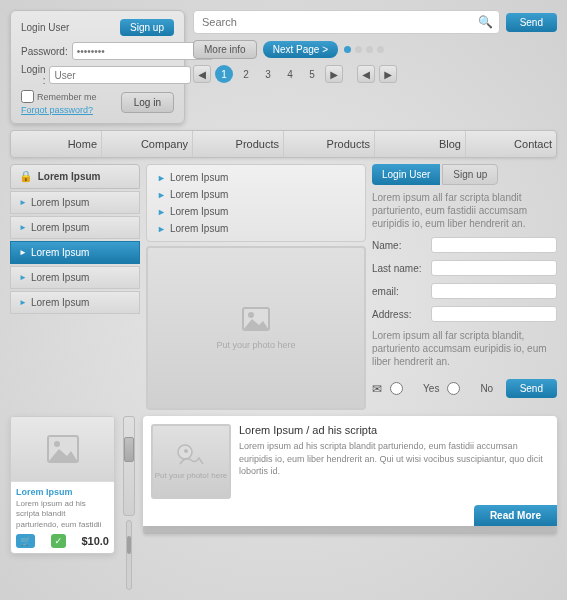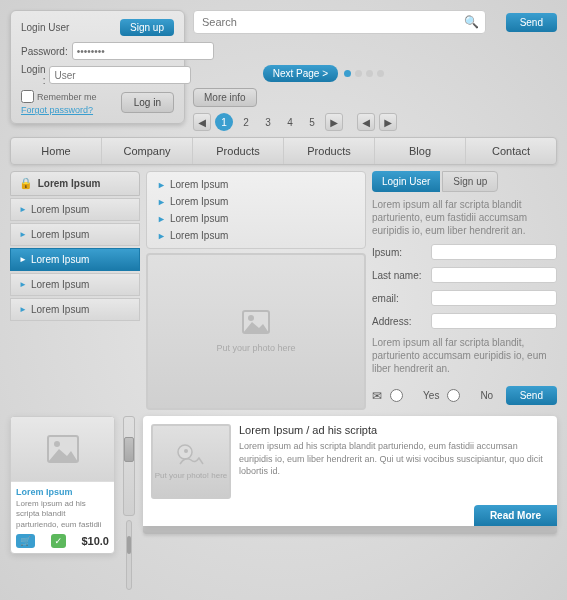--- a/index.html
+++ b/index.html
@@ -111,21 +111,21 @@
     }
     
     .search-panel {
       flex: 1;
       display: flex;
       flex-direction: column;
       gap: 6px;
     }
     .search-row {
       display: flex;
-      gap: 20px;
+      gap: 6px;
       align-items: center;
     }
     .search-input-wrap {
       flex: 1;
       position: relative;
     }
     .search-input {
       width: 100%;
       height: 24px;
       border: 1px solid #ccc;
@@ -158,21 +158,20 @@
       gap: 6px;
     }
     .btn-moreinfo {
       background: linear-gradient(180deg, #e0e0e0 0%, #c8c8c8 100%);
       color: #555;
       border: 1px solid #aaa;
       border-radius: 4px;
       padding: 3px 10px;
       font-size: 10px;
       cursor: pointer;
-      margin-top: 48px;
     }
     .btn-nextpage {
       background: linear-gradient(180deg, #3a9ecf 0%, #1a7aaa 100%);
       color: white;
       border: none;
       border-radius: 8px;
       padding: 3px 10px;
       font-size: 10px;
       cursor: pointer;
     }
@@ -224,21 +223,21 @@
     
     .nav-bar {
       background: linear-gradient(180deg, #e8e8e8 0%, #d5d5d5 100%);
       border: 1px solid #c0c0c0;
       border-radius: 4px;
       display: flex;
       box-shadow: 0 1px 3px rgba(0,0,0,0.1);
     }
     .nav-item {
       flex: 1;
-      text-align: center;
+      text-align: right;
       padding: 7px 4px;
       font-size: 11px;
       color: #444;
       cursor: pointer;
       border-right: 1px solid #ccc;
     }
     .nav-item:last-child { border-right: none; }
     
     .content-area {
       display: flex;
@@ -654,21 +653,21 @@
       </div>
     </div>
 
     <div class="right-panel">
       <div class="form-header">
         <button class="btn-form-login">Login User</button>
         <button class="btn-form-signup">Sign up</button>
       </div>
       <div class="form-note">Lorem ipsum all far scripta blandit parturiento, eum fastidii accumsam euripidis io, eum liber hendrerit an.</div>
       <div class="form-row">
-        <span class="form-label">Ipsum:</span>
+        <span class="form-label">Name:</span>
         <input class="form-input" type="text" style="">
       </div>
       <div class="form-row">
         <span class="form-label">Last name:</span>
         <input class="form-input" type="text" style="">
       </div>
       <div class="form-row">
         <span class="form-label">email:</span>
         <input class="form-input" type="email" style="">
       </div>

